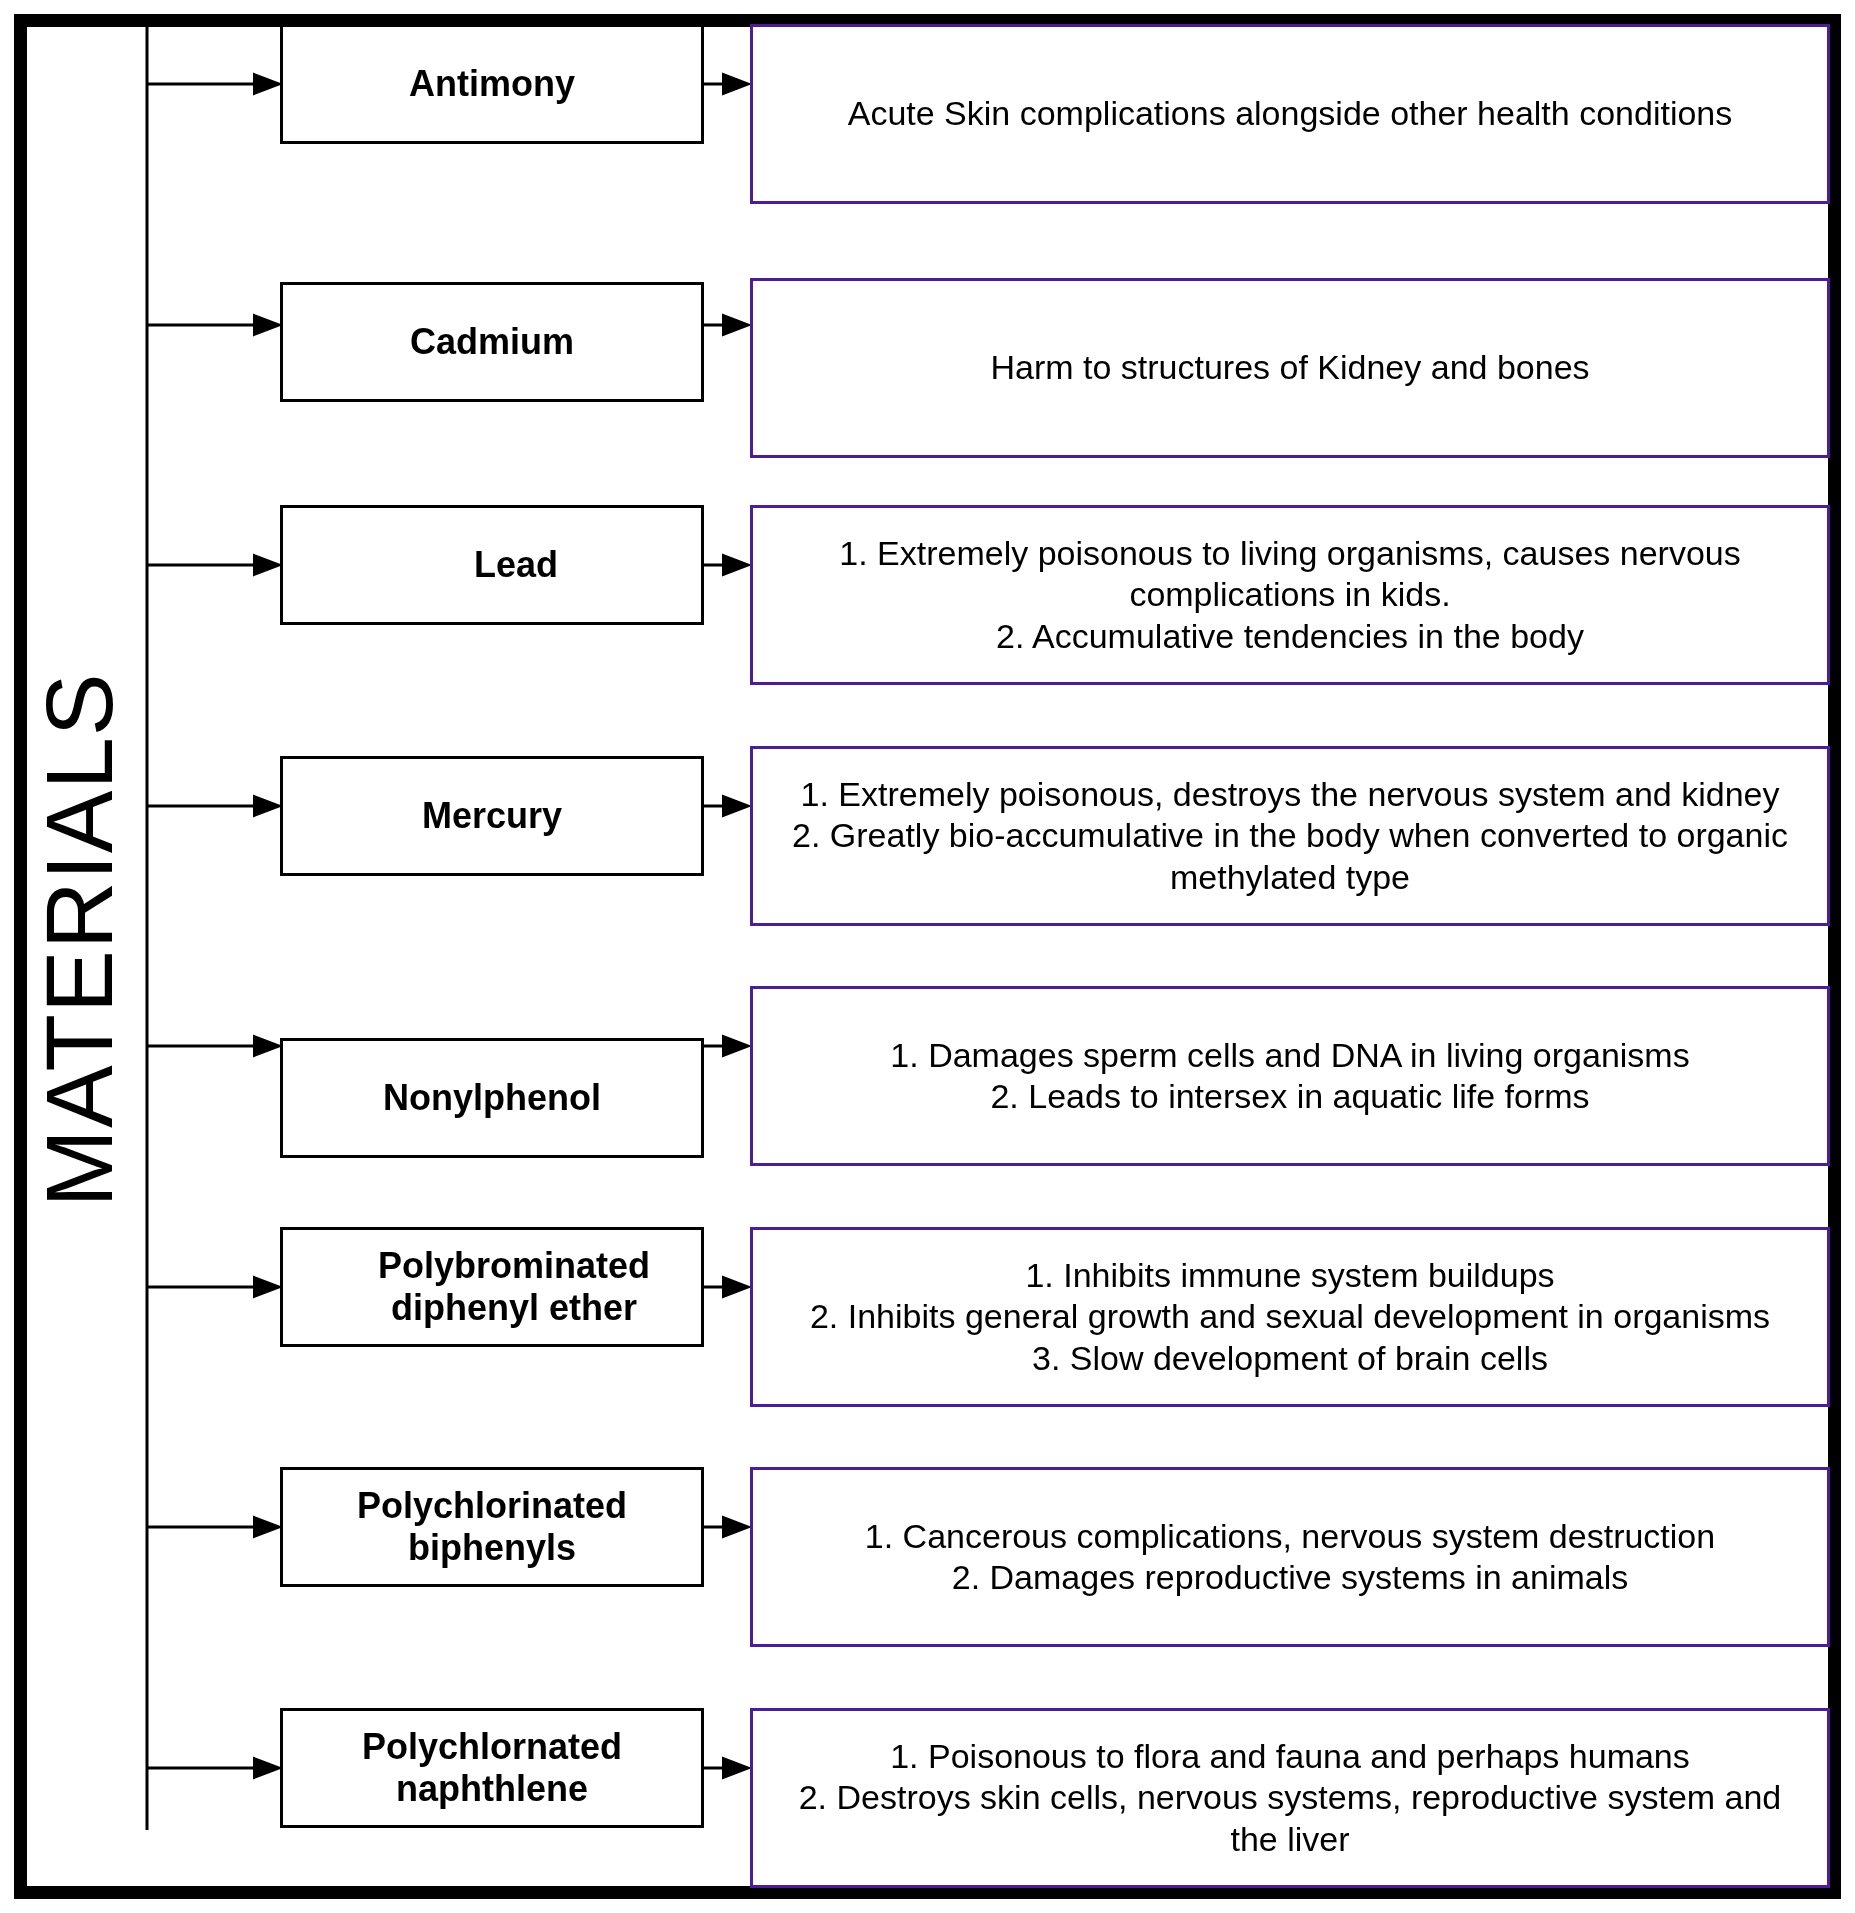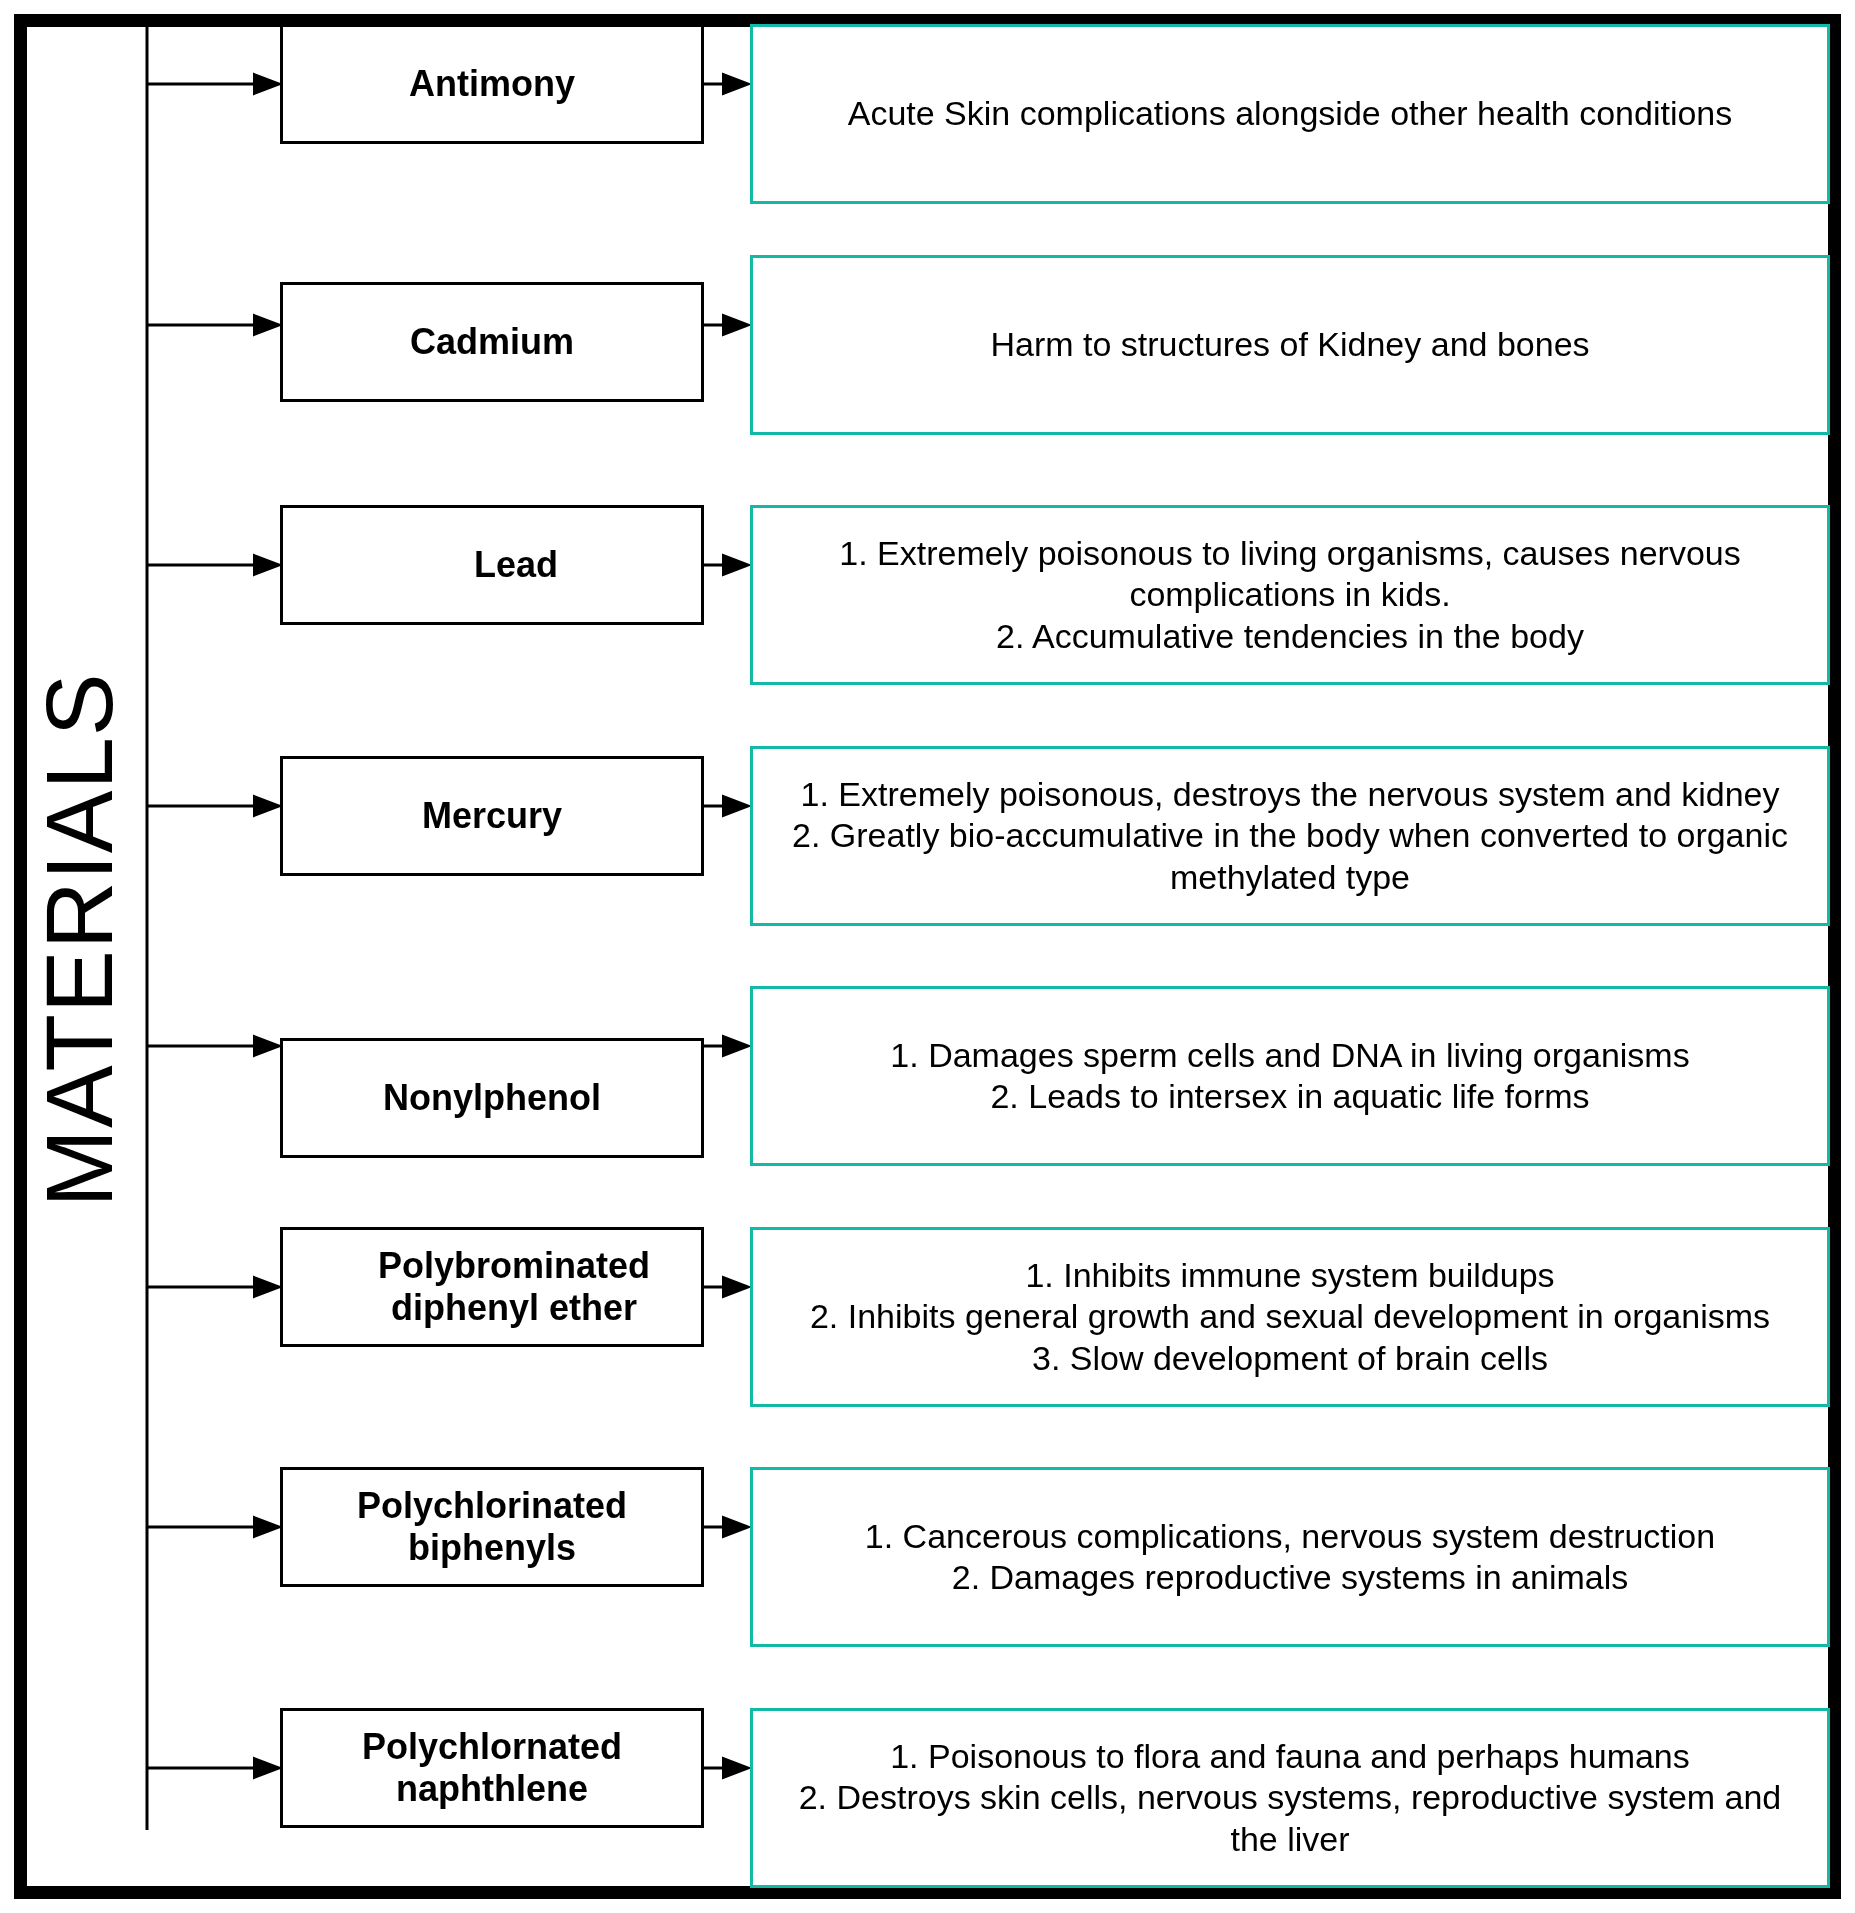--- a/index.html
+++ b/index.html
@@ -43,21 +43,21 @@
   .material-name {
     font-weight: bold;
     font-size: 36px;
     line-height: 1.16;
     text-align: center;
     padding: 0 8px;
   }
   .effect-box {
     position: absolute;
     left: 750px; width: 1080px; height: 180px;
-    border: 3px solid #14b8a6;
+    border: 3px solid #4c1d95;
     box-sizing: border-box;
     background: #ffffff;
     display: flex; align-items: center; justify-content: center;
   }
   .effect-text {
     font-size: 34px;
     line-height: 1.22;
     text-align: center;
     white-space: pre-line;
     padding: 0 28px;
@@ -108,21 +108,21 @@
   <div class="material-box" style="top: 24px;">
     <span class="material-name">Antimony</span>
   </div>
   <div class="effect-box" style="top: 24px;">
     <span class="effect-text">Acute Skin complications alongside other health conditions</span>
   </div>
 
   <div class="material-box" style="top: 282px;">
     <span class="material-name">Cadmium</span>
   </div>
-  <div class="effect-box" style="top: 255px;">
+  <div class="effect-box" style="top: 278px;">
     <span class="effect-text">Harm to structures of Kidney and bones</span>
   </div>
 
   <div class="material-box" style="top: 505px; padding-left: 48px;">
     <span class="material-name">Lead</span>
   </div>
   <div class="effect-box" style="top: 505px;">
     <span class="effect-text">1. Extremely poisonous to living organisms, causes nervous complications in kids.
 2. Accumulative tendencies in the body</span>
   </div>

